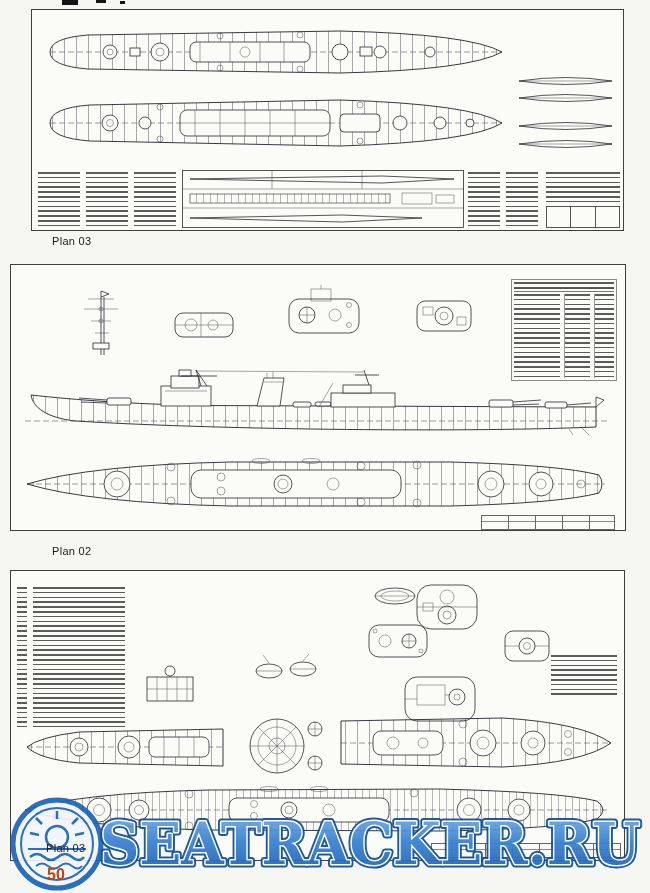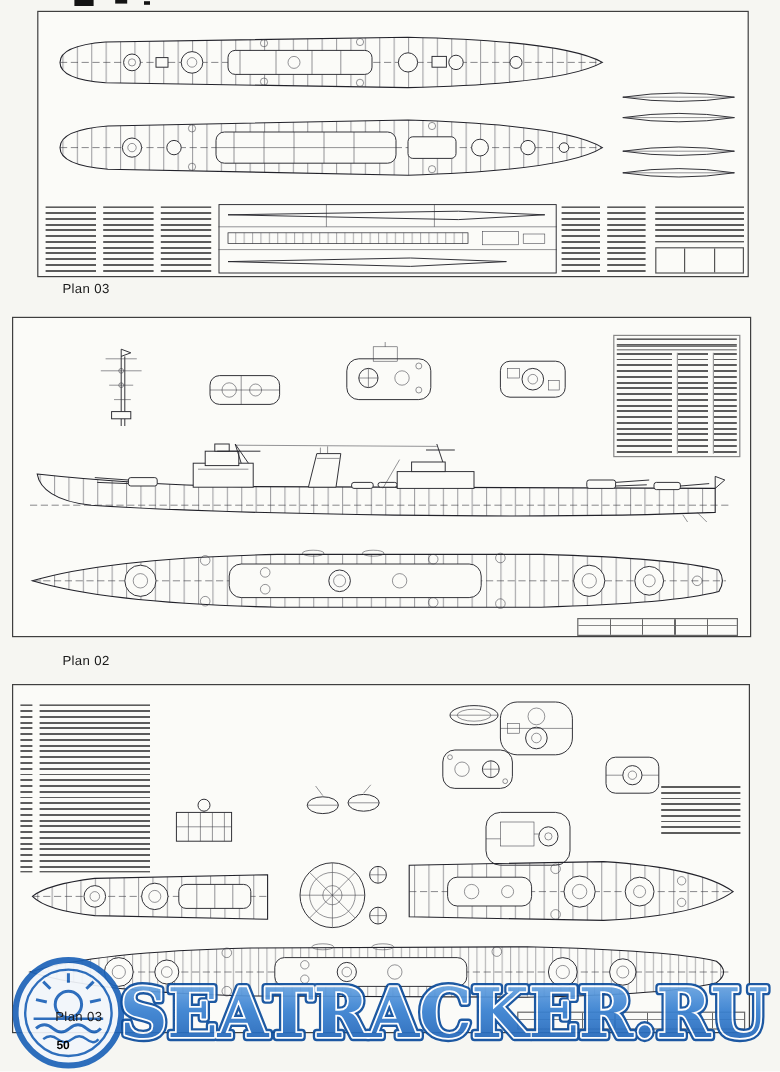--- a/index.html
+++ b/index.html
@@ -1,20 +1,20 @@
 <!DOCTYPE html>
 <html><head>
 <meta charset="utf-8">
 <style>
   html,body{margin:0;padding:0;background:#ffffff;}
   .page{position:relative;width:650px;height:893px;background:#f6f6f2;overflow:hidden;
         font-family:"Liberation Sans",sans-serif;}
   .panel{position:absolute;border:1px solid #3f3f3f;background:#fbfbf8;box-sizing:border-box;}
   .plan-label{position:absolute;font-size:11px;color:#1b1b1b;letter-spacing:.3px;z-index:60;}
-  .page-number{position:absolute;font-size:10px;font-weight:bold;color:#000000;z-index:60;}
+  .page-number{position:absolute;font-size:16px;font-weight:bold;color:#c2410c;z-index:60;}
   .draw{position:absolute;overflow:visible;}
   .ink{fill:none;stroke:#2a2a30;stroke-width:.8;}
   .inkt{fill:none;stroke:#3a3a42;stroke-width:.45;}
   .pf{fill:#fbfbf8;stroke:#2a2a30;stroke-width:.8;}
   .cl{fill:none;stroke:#3a3a42;stroke-width:.5;stroke-dasharray:6 3;}
   .hull{fill:url(#fr12);stroke:#22222a;stroke-width:.9;}
   .hull7{fill:url(#fr7);stroke:#22222a;stroke-width:.9;}
   .skel{background-image:repeating-linear-gradient(to bottom,#5c5c5c 0,#5c5c5c 1.6px,transparent 1.6px,transparent 4.8px);}
   .legend-cols{position:absolute;display:flex;gap:6px;}
   .legend-cols .col{height:100%;}

